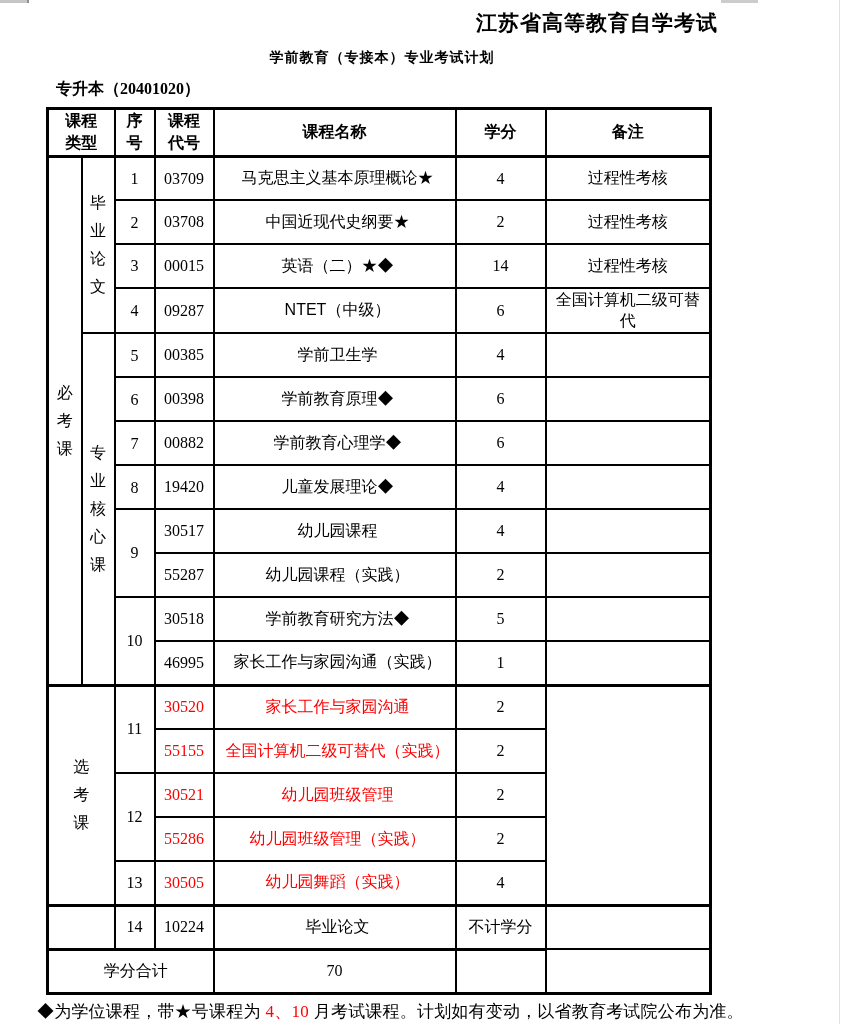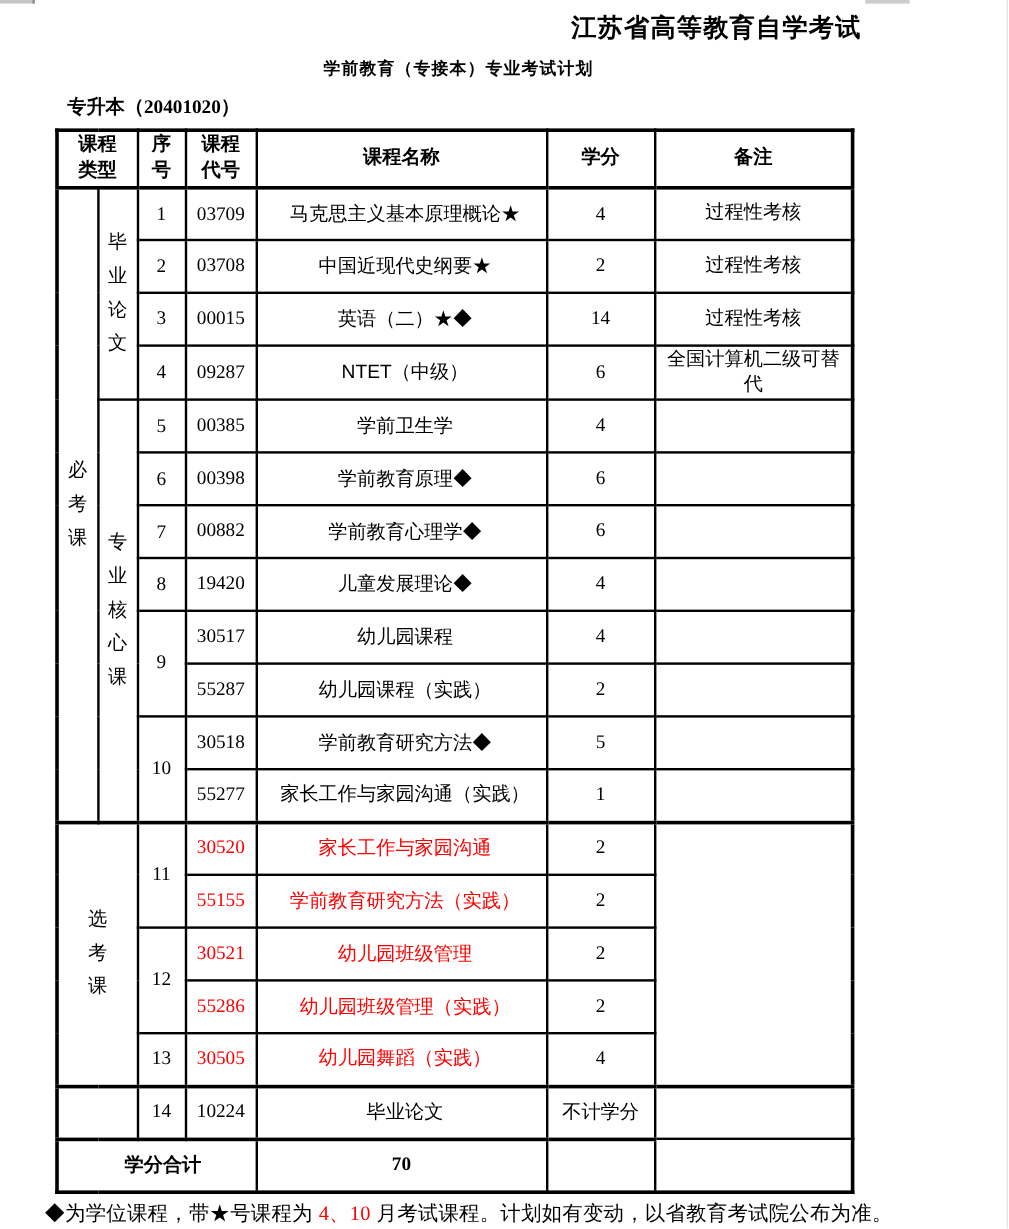--- a/index.html
+++ b/index.html
@@ -55,21 +55,21 @@
   table.plan th, table.plan td {
     border: 2px solid var(--ink);
     font-size: 16px;
     text-align: center;
     vertical-align: middle;
     overflow: hidden;
   }
   table.plan thead tr { height: 47px; }
   table.plan thead th { font-weight: bold; border-bottom: 3px solid var(--ink); line-height: 1.4; }
   table.plan tbody tr { height: 44px; }
-  tr.total-row { height: 46px; font-weight: bold; }
+  tr.total-row { height: 46px; }
   tr.thick td { border-top: 3px solid var(--ink); }
 
   .w1 { width: 1.1em; margin: 0 auto; word-break: break-all; }
   .w2 { width: 2.1em; margin: 0 auto; word-break: break-all; }
   .vtext { width: 1.05em; margin: 0 auto; word-break: break-all; line-height: 1.75; }
 
   td.name { text-align: left; padding-left: 10px; padding-right: 4px; }
   td.num  { font-family: "Liberation Serif", serif; }
   td.vt   { vertical-align: top; padding-top: 2px; }
   td.remark { padding: 1px 3px; line-height: 1.28; border-radius: 12px; }
@@ -205,38 +205,38 @@
           <td class="remark"></td>
         </tr>
         <tr>
           <td rowspan="2" class="num">10</td>
           <td class="num">30518</td>
           <td class="name">学前教育研究方法◆</td>
           <td class="num">5</td>
           <td class="remark"></td>
         </tr>
         <tr>
-          <td class="num">55277</td>
+          <td class="num">46995</td>
           <td class="name">家长工作与家园沟通（实践）</td>
           <td class="num">1</td>
           <td class="remark"></td>
         </tr>
         <tr class="thick">
           <td colspan="2" rowspan="5">
               <div class="vtext">选考课</div>
             </td>
           <td rowspan="2" class="num">11</td>
           <td class="num red">30520</td>
           <td class="name red">家长工作与家园沟通</td>
           <td class="num">2</td>
           <td rowspan="5" class="remark"></td>
         </tr>
         <tr>
           <td class="num red">55155</td>
-          <td class="name red">学前教育研究方法（实践）</td>
+          <td class="name red">全国计算机二级可替代（实践）</td>
           <td class="num">2</td>
         </tr>
         <tr>
           <td rowspan="2" class="num">12</td>
           <td class="num red">30521</td>
           <td class="name red">幼儿园班级管理</td>
           <td class="num">2</td>
         </tr>
         <tr>
           <td class="num red">55286</td>

